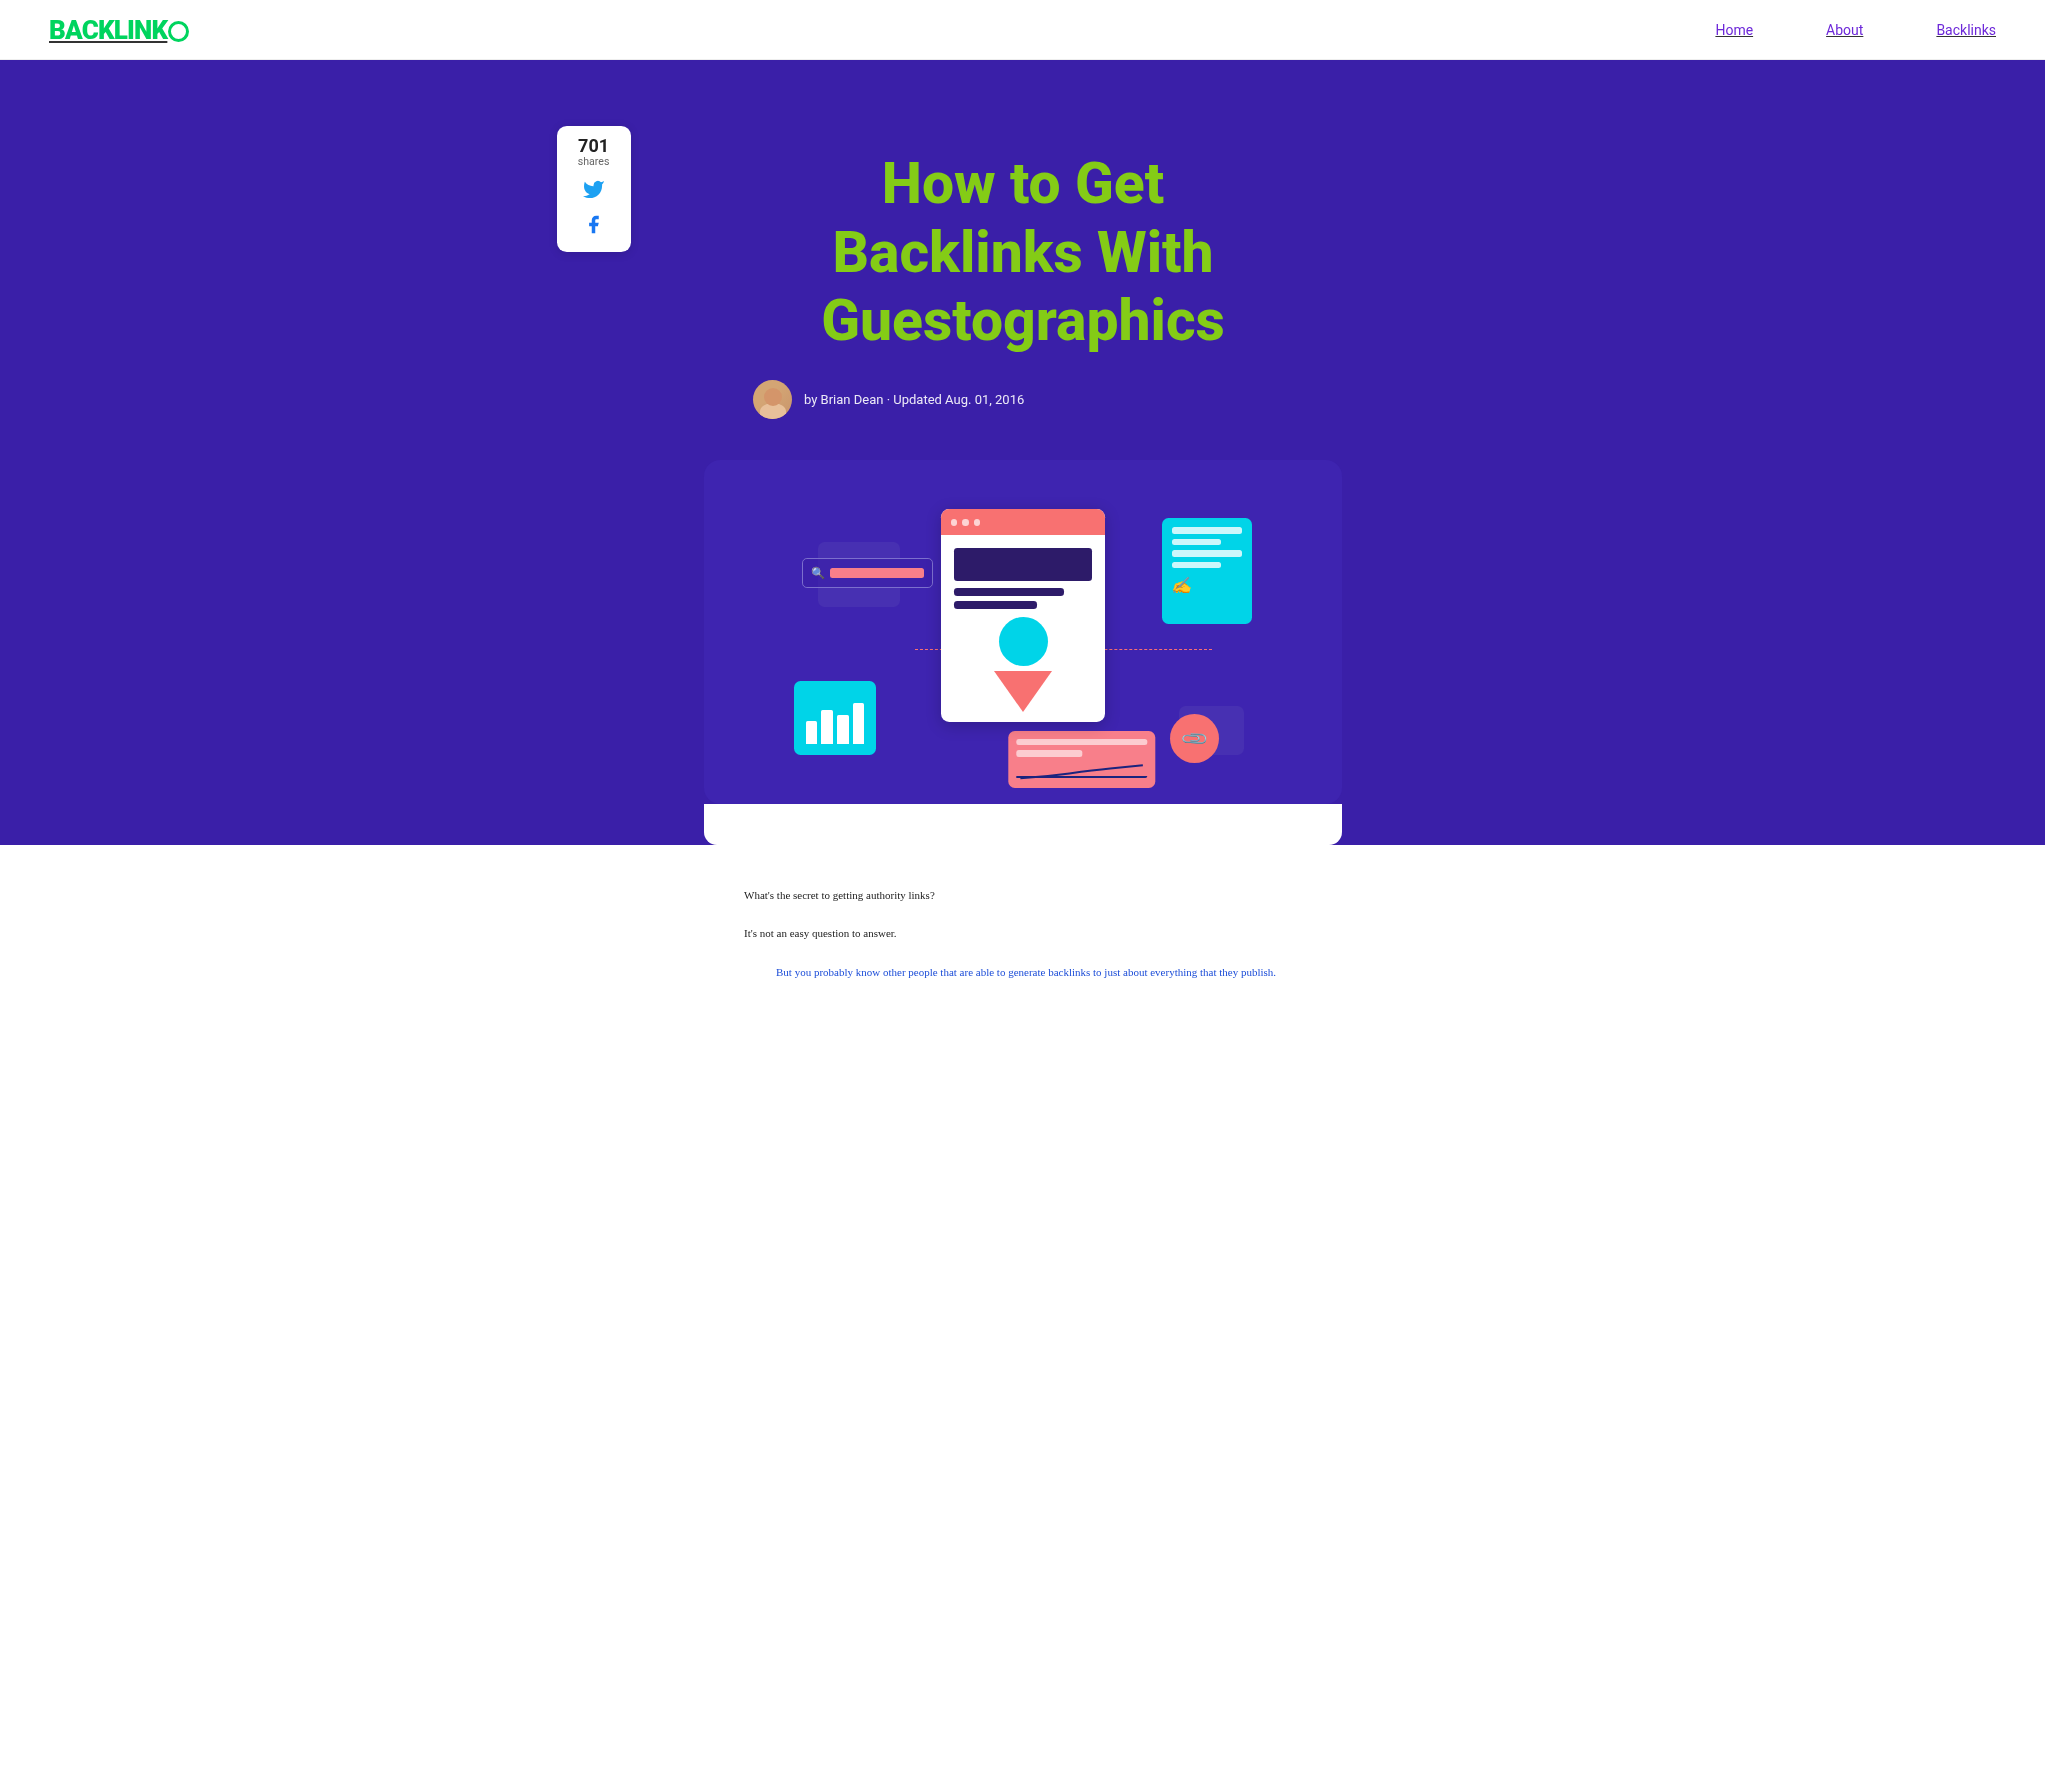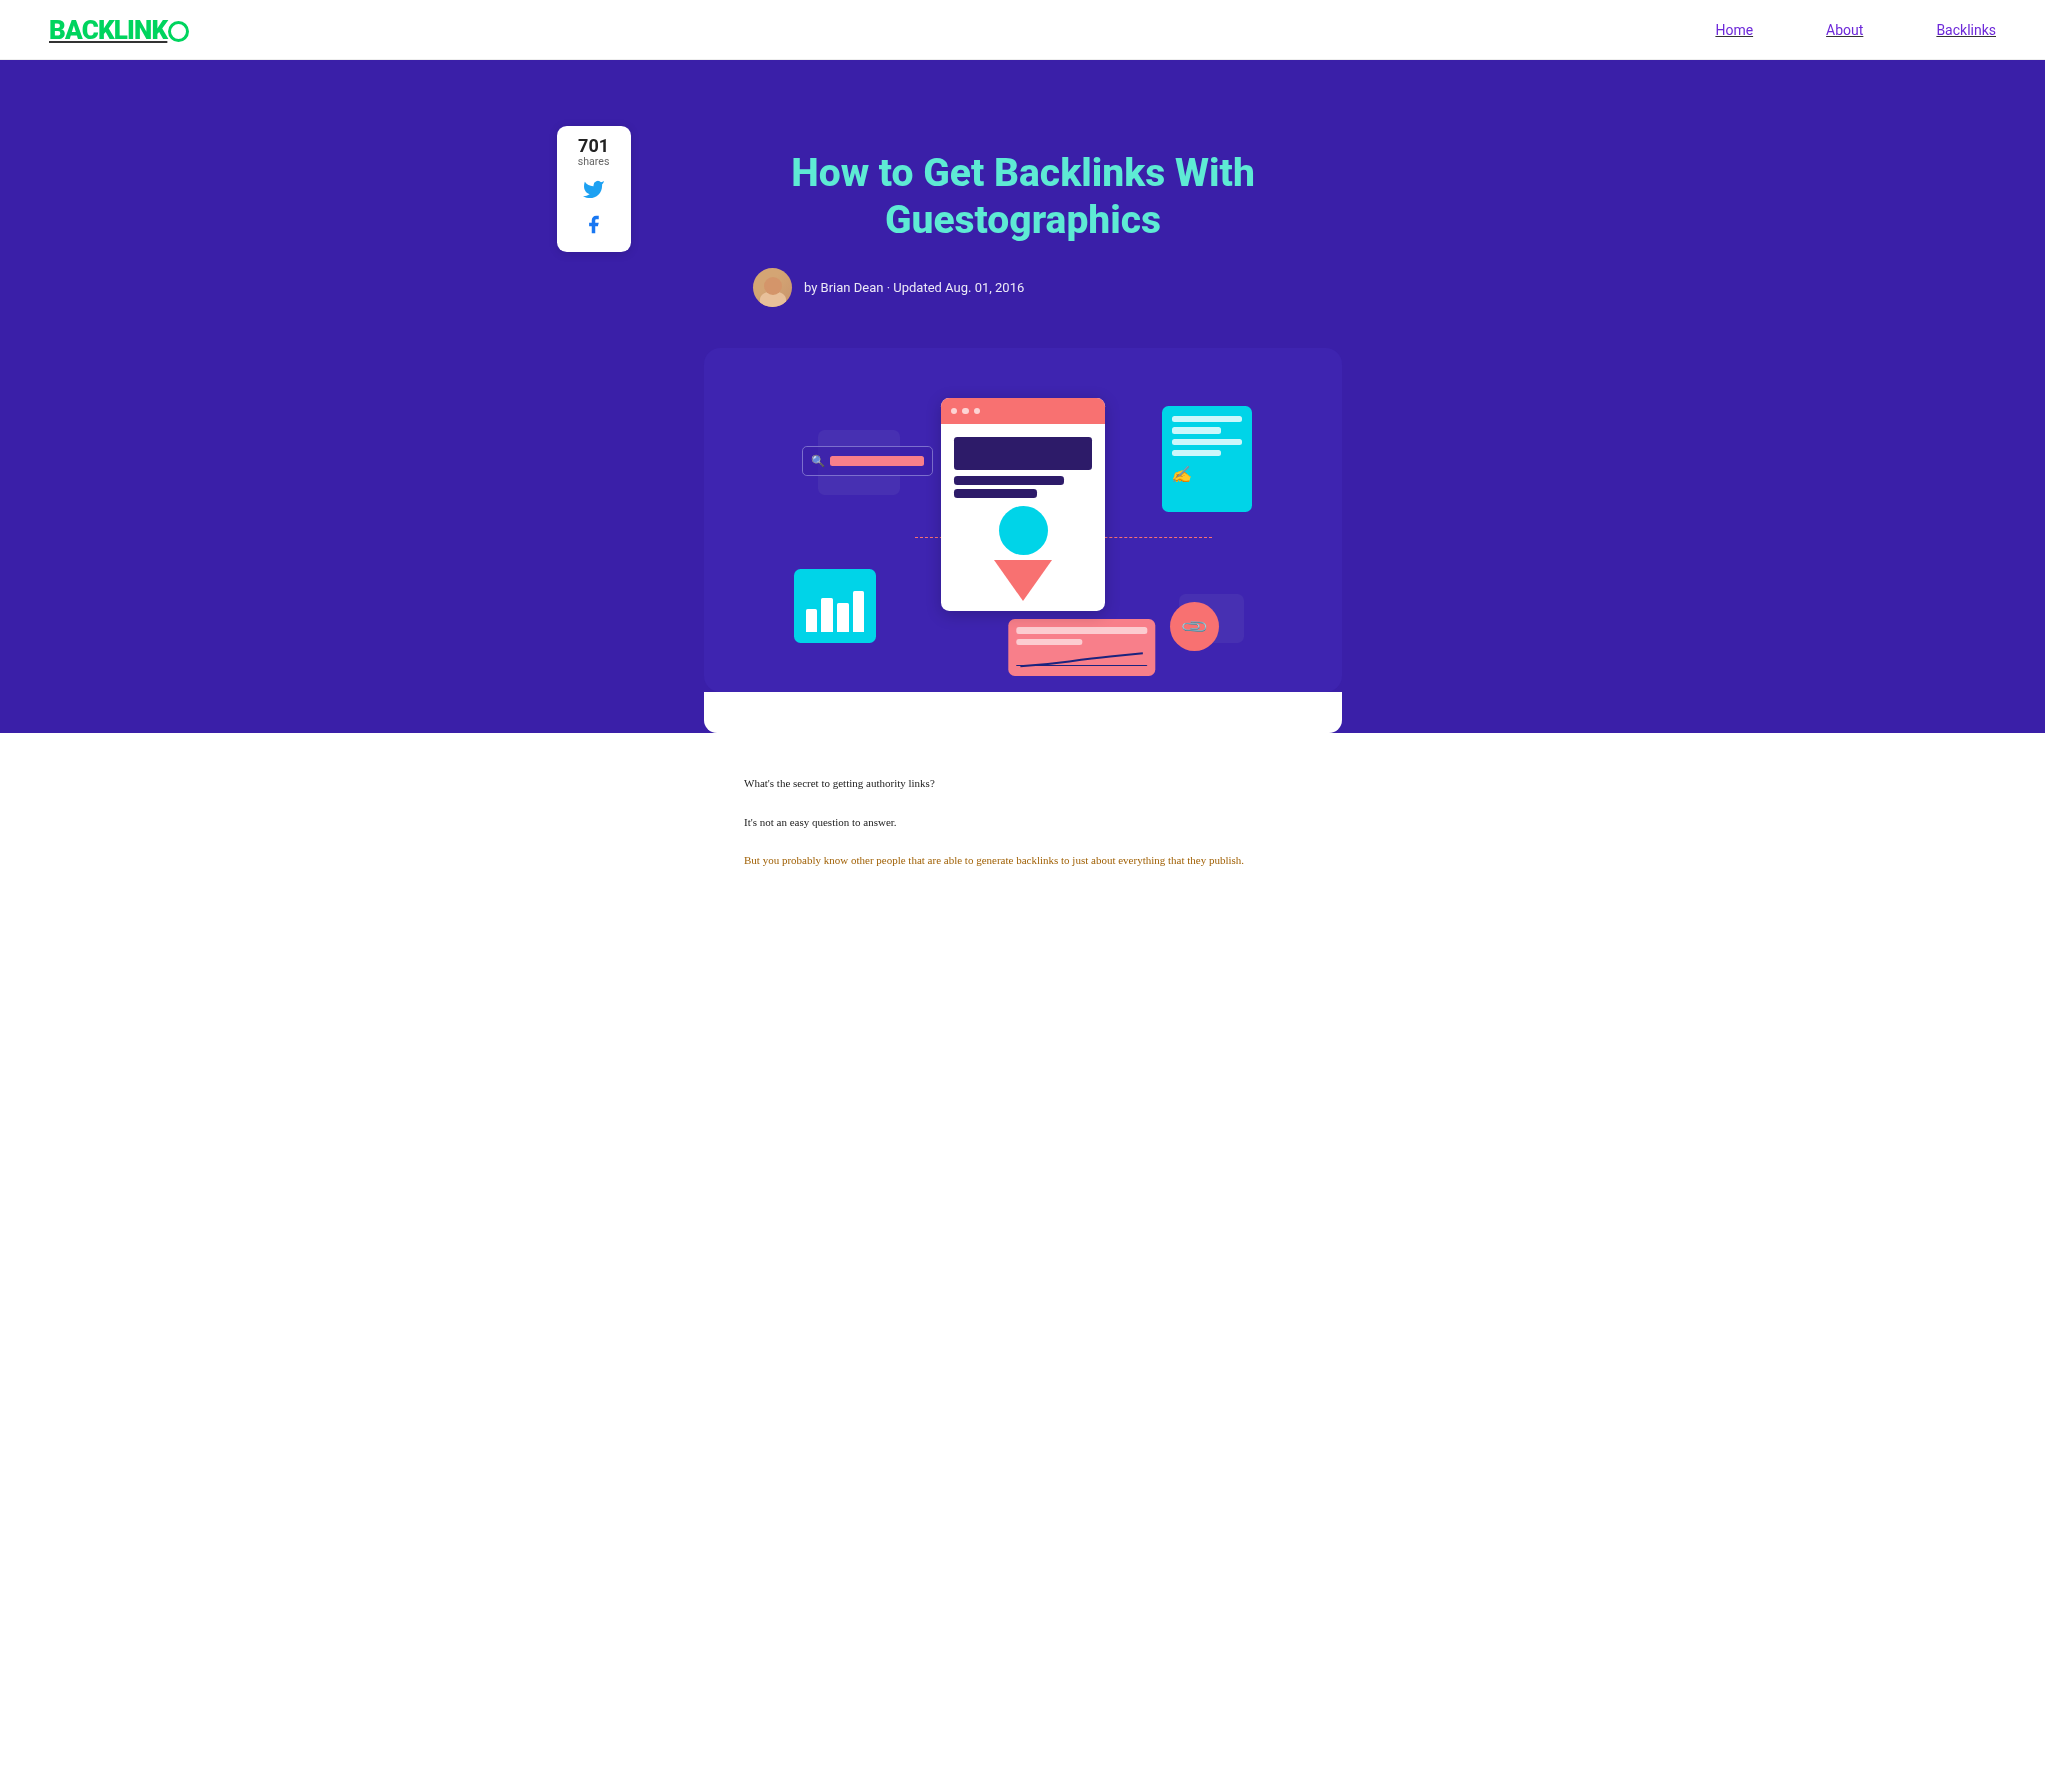--- a/index.html
+++ b/index.html
@@ -95,22 +95,22 @@
       display: block;
     }
 
     
     .article-title-area {
       text-align: center;
       padding: 0 82px;
     }
 
     .article-title {
-      color: #5eead4;
-      font-size: 39px;
+      color: #84cc16;
+      font-size: 57px;
       font-weight: 800;
       line-height: 1.2;
       margin-bottom: 24.5px;
     }
 
     .author-line {
       display: flex;
       align-items: center;
       gap: 12px;
       margin-bottom: 41px;
@@ -417,21 +417,22 @@
 
     .content-paragraph {
       font-size: 11px;
       line-height: 1.7;
       color: #222;
       margin-bottom: 19.6px;
       font-family: Liberation Serif, serif;
     }
 
     .content-paragraph.faded {
-      color: #a16207;
+      color: #1d4ed8;
+      margin-left: 32px;
     }
 
     .hero-content-wrapper {
       max-width: 900px;
       margin: 0 auto;
       padding: 41px 98px 0;
       position: relative;
     }
   </style>
 </head>

